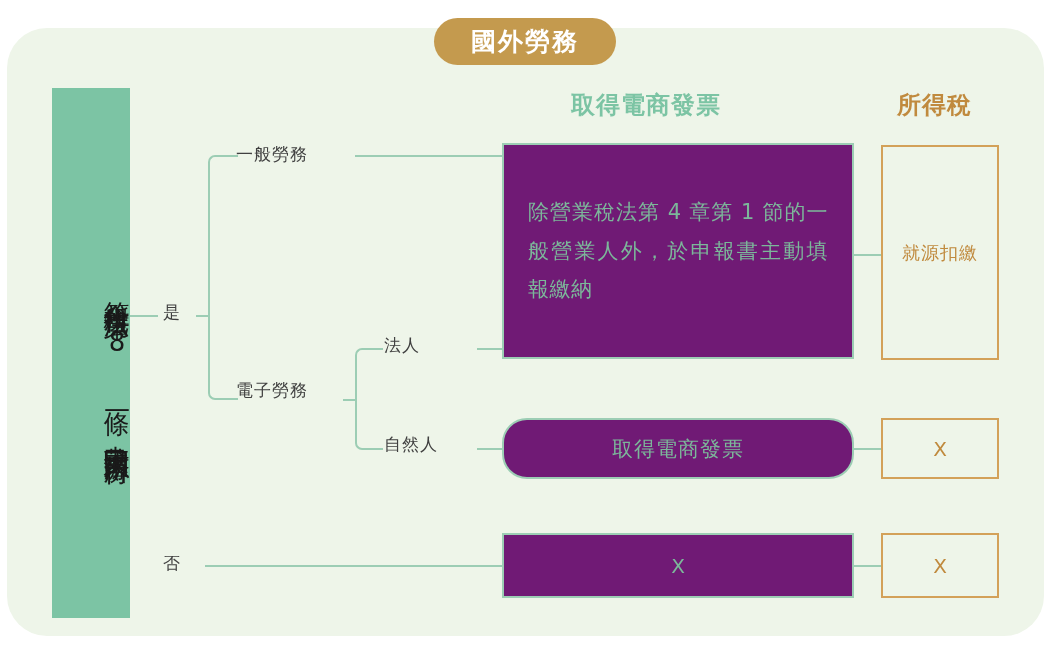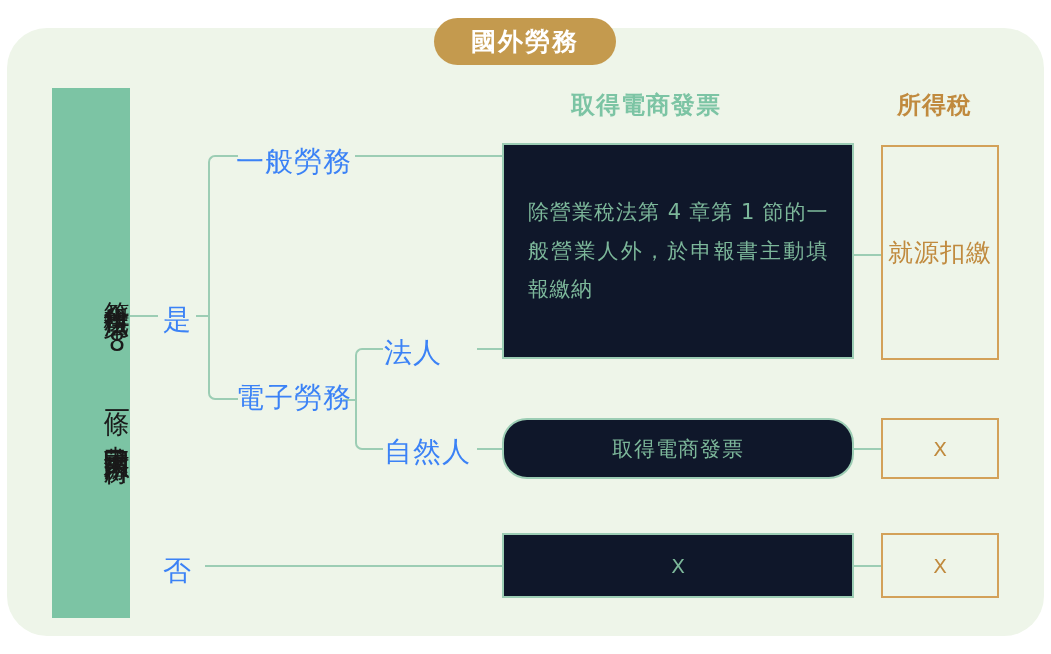--- a/index.html
+++ b/index.html
@@ -95,37 +95,37 @@
     box-sizing: border-box;
     font-size: 26px;
     line-height: 1.05;
     letter-spacing: 2px;
     color: #1a1a1a;
   }
 
   
   .lbl {
     position: absolute;
-    font-size: 28px;
-    color: #3b82f6;
+    font-size: 17px;
+    color: #404040;
     white-space: nowrap;
     letter-spacing: 1px;
   }
   .lbl-yes   { left: 163px; top: 301px; }
   .lbl-no    { left: 163px; top: 552px; }
   .lbl-gen   { left: 236px; top: 143px; }
   .lbl-elec  { left: 236px; top: 379px; }
   .lbl-corp  { left: 384px; top: 334px; }
   .lbl-nat   { left: 384px; top: 433px; }
 
   
   .gbox {
     position: absolute;
     border: 2px solid #9ccdb4;
-    background: #0f172a;
+    background: #701a75;
     box-sizing: border-box;
     color: #7cb79a;
     display: flex;
     align-items: center;
     justify-content: center;
   }
   .obox {
     position: absolute;
     border: 2px solid #d3a159;
     background: #eef5e9;
@@ -142,21 +142,21 @@
     font-size: 21px;
     line-height: 1.85;
     text-align: justify;
     text-align-last: left;
     letter-spacing: 0.5px;
   }
 
   .box-vat-inv  { left: 502px; top: 418px; width: 352px; height: 61px; font-size: 21px; letter-spacing: 1px; border-radius: 25px; }
   .box-vat-x    { left: 502px; top: 533px; width: 352px; height: 65px; font-size: 20px; }
 
-  .box-inc-wh   { left: 881px; top: 145px; width: 118px; height: 215px; font-size: 25px; letter-spacing: 1px; }
+  .box-inc-wh   { left: 881px; top: 145px; width: 118px; height: 215px; font-size: 18px; letter-spacing: 1px; }
   .box-inc-x1   { left: 881px; top: 418px; width: 118px; height: 61px; font-size: 20px; }
   .box-inc-x2   { left: 881px; top: 533px; width: 118px; height: 65px; font-size: 20px; }
 
   
   .ln {
     position: absolute;
     background: #9ccdb4;
   }
   .ln.h { height: 2px; }
 

